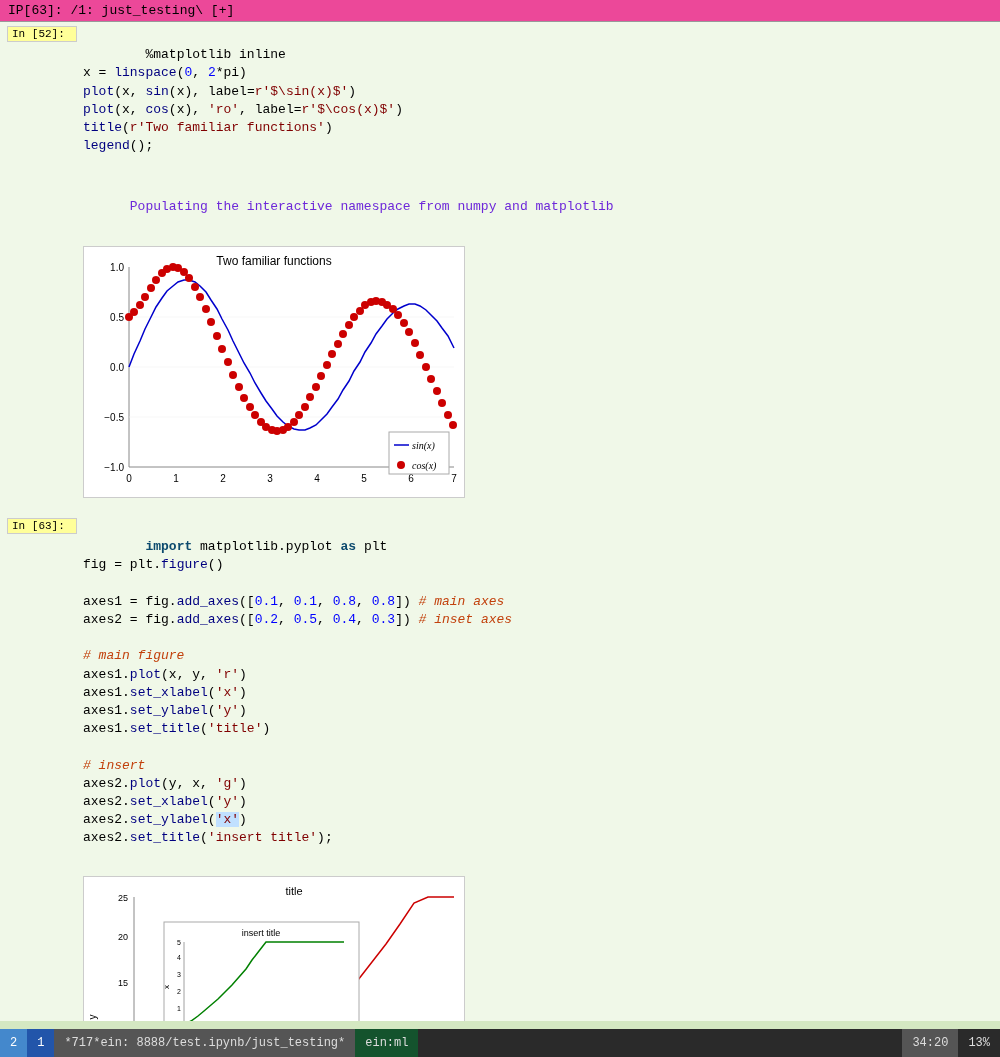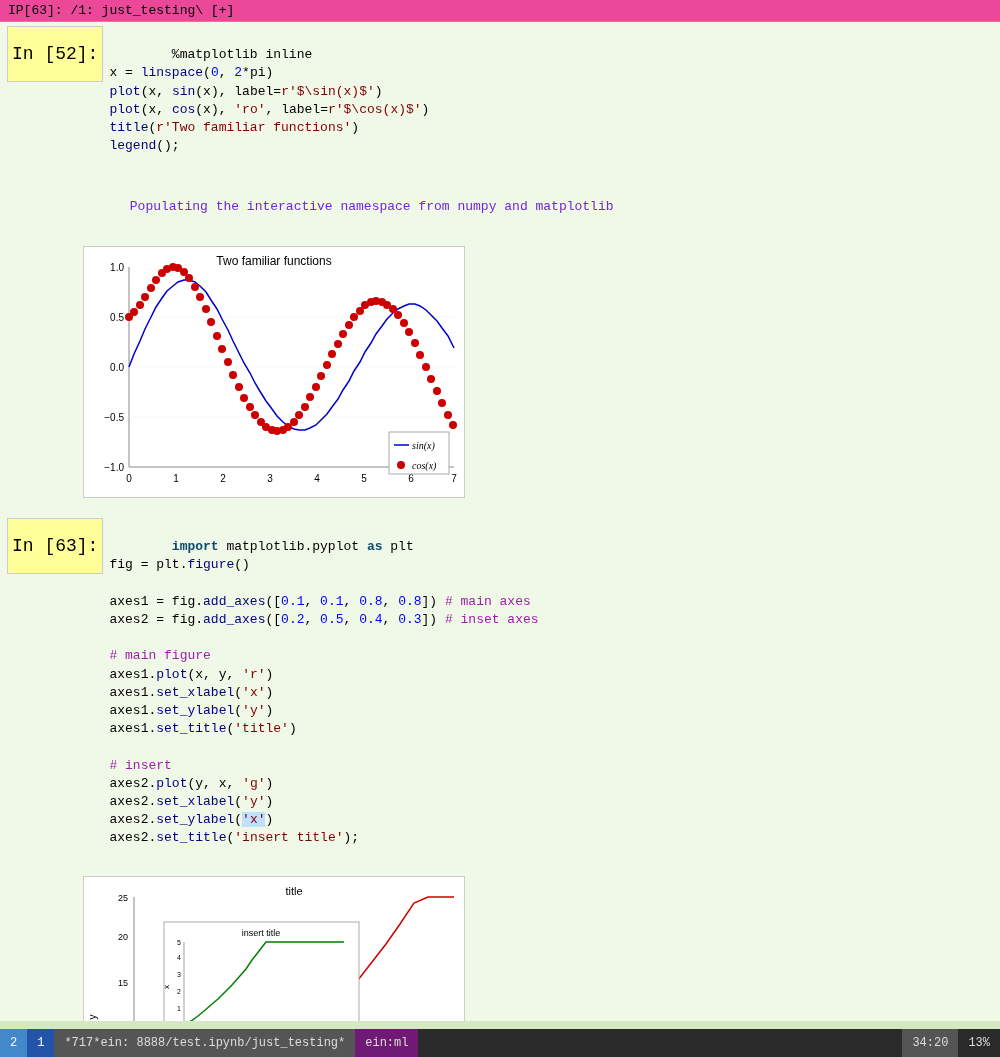--- a/index.html
+++ b/index.html
@@ -38,22 +38,22 @@
     }
 
     .cell-in {
       display: flex;
       align-items: flex-start;
     }
 
     .cell-label {
       color: #000;
       background: #ffff99;
-      padding: 17px 4px;
-      font-size: 18px;
+      padding: 1px 4px;
+      font-size: 11px;
       white-space: nowrap;
       min-width: 70px;
       border: 1px solid #ccc;
       margin-right: 6px;
       margin-left: 4px;
       flex-shrink: 0;
     }
 
     .cell-code {
       flex: 1;
@@ -69,21 +69,21 @@
       color: #6d28d9;
       font-size: 13px;
       line-height: 1.4;
       white-space: pre;
     }
 
     
     .kw { color: #0c4a6e; font-weight: bold; } 
     .func { color: #000080; } 
     .str { color: #800000; } 
-    .comment { color: #a21caf; }
+    .comment { color: #c2410c; font-style: italic; }
     .num { color: #0000ff; }
     .var { color: #000; }
     .punct { color: #000; }
 
     
     .chart-container {
       margin: 8px 8px 8px 80px;
       background: white;
       border: 1px solid #ccc;
       display: inline-block;
@@ -106,21 +106,21 @@
     .status-segment {
       padding: 0 10px;
       height: 100%;
       display: flex;
       align-items: center;
     }
 
     .status-blue { background: #4488cc; color: white; }
     .status-dark-blue { background: #2255aa; color: white; }
     .status-gray { background: #555; color: #ddd; }
-    .status-mode { background: #701a75; color: #ddd; }
+    .status-mode { background: #14532d; color: #ddd; }
     .status-right { margin-left: auto; }
     .status-position { background: #555; }
     .status-pct { background: #2a2a2a; }
 
     svg { display: block; }
   </style>
 </head>
 <body>
 
 <div id="title-bar">

